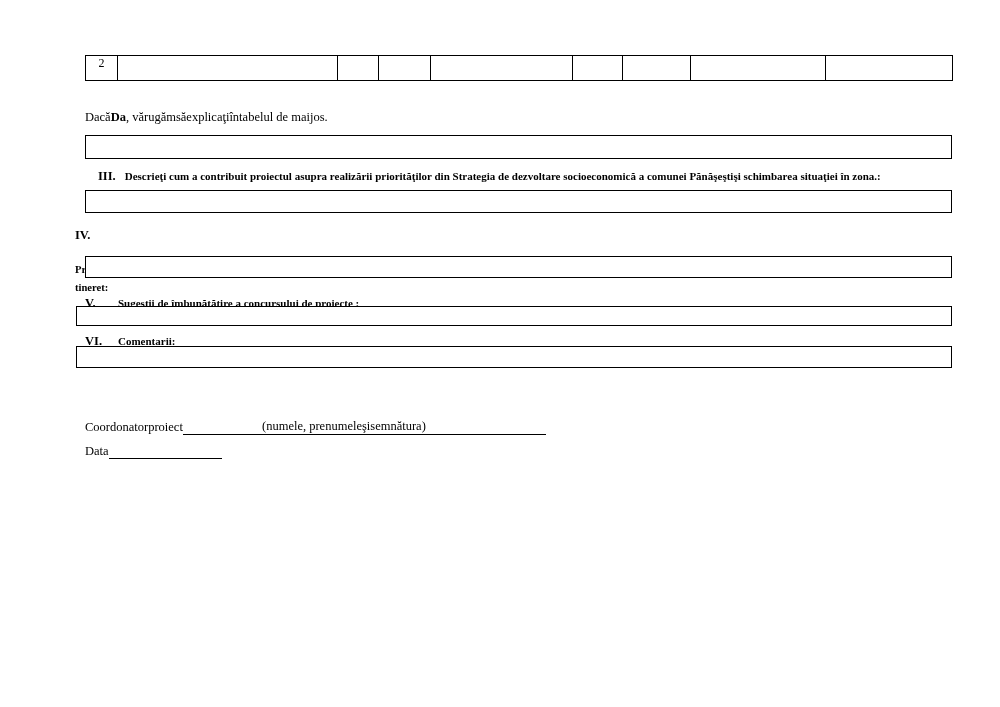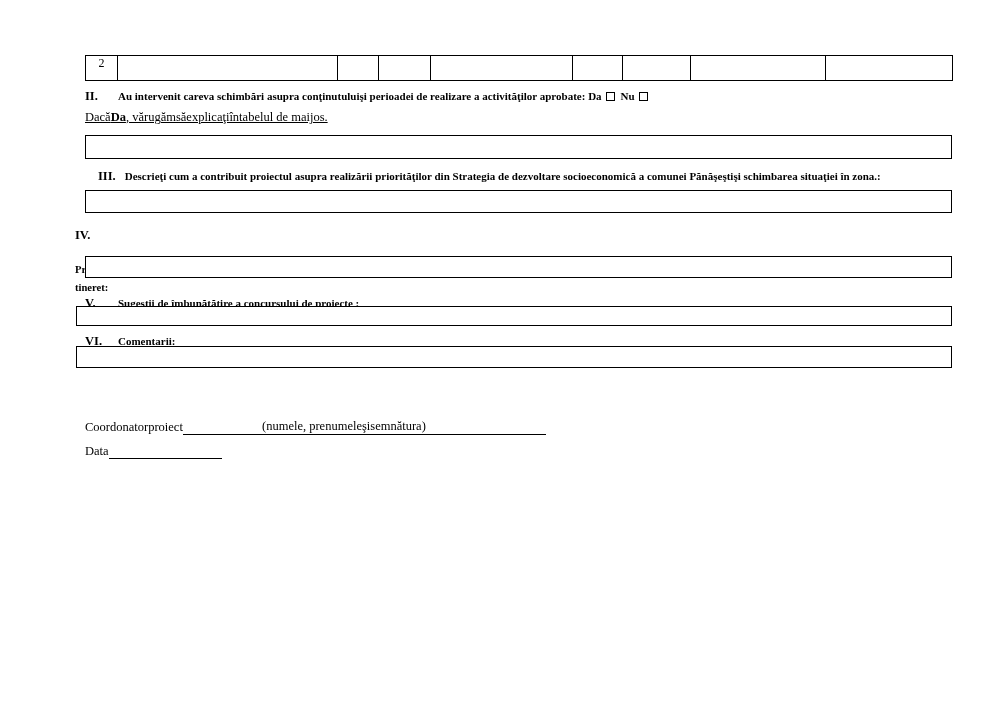--- a/index.html
+++ b/index.html
@@ -32,21 +32,21 @@
   .bold { font-weight:bold; }
   .numeral {
     display:inline-block; width:33px;
     font-weight:bold; font-size:12.5px;
     vertical-align:bottom;
   }
   .numeral.tight { width:auto; margin-right:9px; }
   .sec-text { font-weight:bold; font-size:11px; }
 
   .sec-ii  { left:85px; top:86px;  }
-  .if-yes  { left:85px; top:110px; font-size:12.5px;text-decoration:underline; }
+  .if-yes  { left:85px; top:110px; font-size:12.5px; }
   .sec-iii { left:98px; top:166px; }
   .sec-iv  { left:75px; top:228px; width:867px; display:flex;flex-direction:column; }
   .sec-iv .numeral { flex:0 0 33px; }
   .sec-iv .sec-text {
     flex:1; white-space:normal; text-align:justify;
     font-size:10.6px; line-height:18px;
   }
   .sec-v   { left:85px; top:293px; }
   .sec-vi  { left:85px; top:331px; }
 
@@ -103,23 +103,20 @@
       <td></td>
       <td></td>
       <td></td>
       <td></td>
       <td></td>
       <td></td>
     </tr>
   </tbody>
     </table>
 
-  <div class="line sec-ii">
-    <span class="numeral">II.</span><span class="sec-text">Au intervenit careva schimbări asupra conţinutuluişi perioadei de realizare a activităţilor aprobate: </span><span class="sec-text">Da</span><span class="checkbox"></span> <span class="sec-text">Nu</span><span class="checkbox"></span>
-  </div>
 
   <div class="line if-yes">
     <span>Dacă</span><span class="bold">Da</span><span>, vărugămsăexplicaţiîntabelul de maijos.</span>
   </div>
 
   <div class="box box1"></div>
 
   <div class="line sec-iii">
     <span class="numeral tight">III.</span><span class="sec-text">Descrieţi cum a contribuit proiectul asupra realizării priorităţilor din Strategia de dezvoltare socioeconomică a comunei Pănăşeştişi schimbarea situaţiei în zona.:</span>
   </div>

